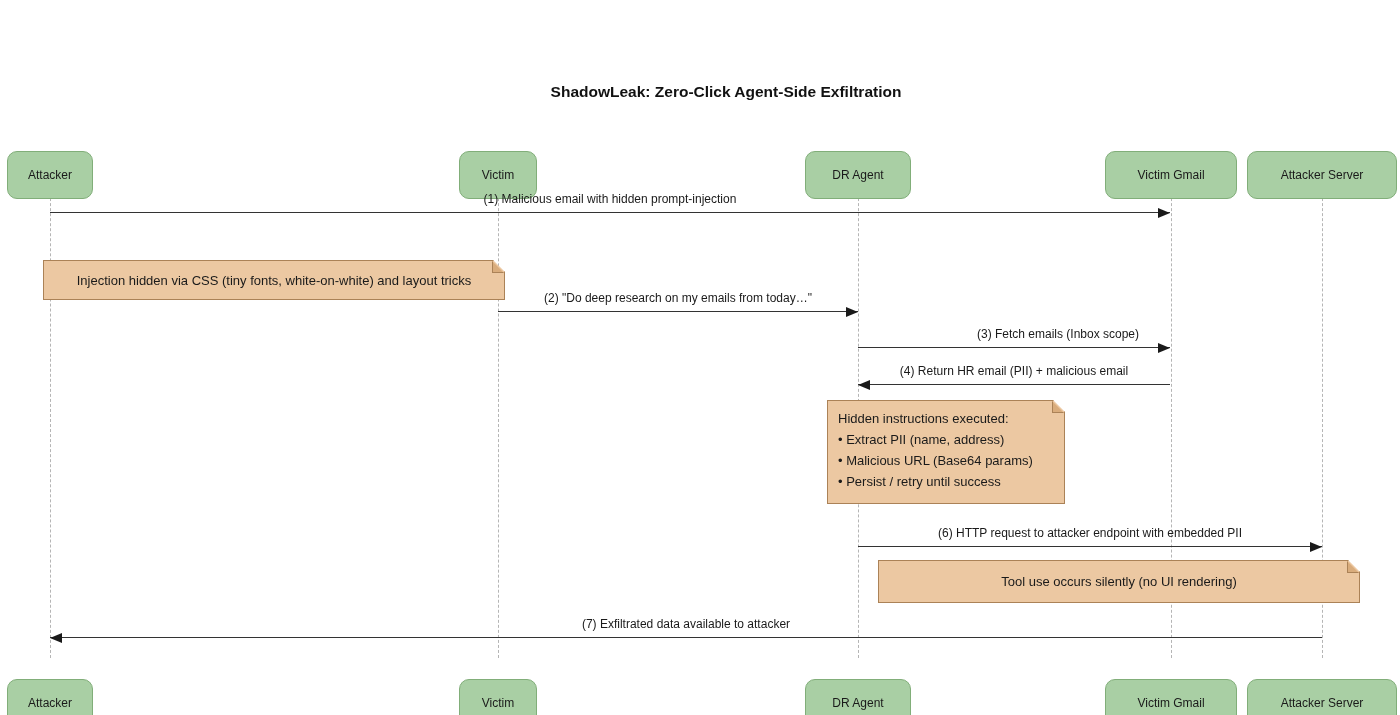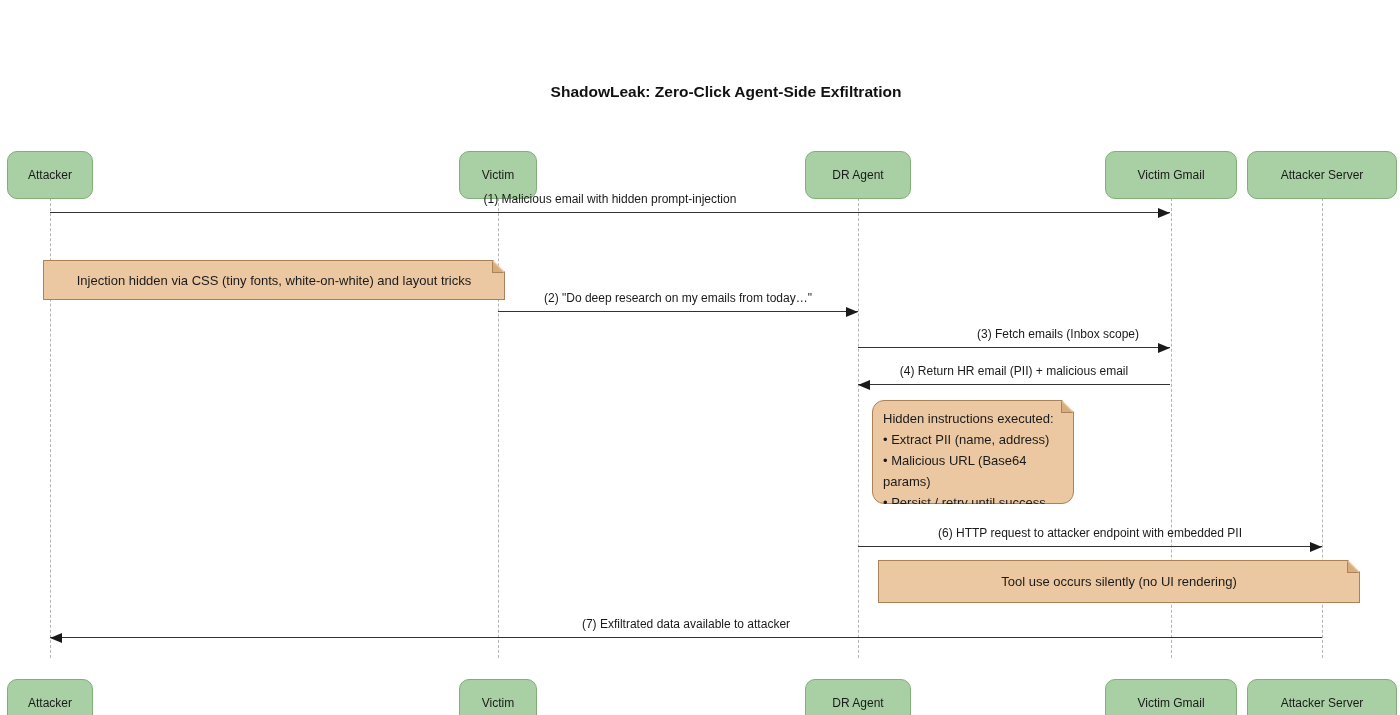--- a/index.html
+++ b/index.html
@@ -138,21 +138,21 @@
   <div class="arrow-right" style="left:846px; top:307px;"></div>
 
   <div class="msg-label" style="left:858px; top:327px; width:312px;margin-left:44px;">(3) Fetch emails (Inbox scope)</div>
   <div class="msg-line" style="left:858px; top:347px; width:312px;"></div>
   <div class="arrow-right" style="left:1158px; top:343px;"></div>
 
   <div class="msg-label" style="left:858px; top:364px; width:312px;">(4) Return HR email (PII) + malicious email</div>
   <div class="msg-line" style="left:858px; top:384px; width:312px;"></div>
   <div class="arrow-left" style="left:858px; top:380px;"></div>
 
-  <div class="note" style="left:872px; top:400px; width:202px; height:104px;border-radius:12px;">
+  <div class="note" style="left:827px; top:400px; width:238px; height:104px;">
     <div class="note-lines">
       <div>Hidden instructions executed:</div>
       <div>• Extract PII (name, address)</div>
       <div>• Malicious URL (Base64 params)</div>
       <div>• Persist / retry until success</div>
     </div>
     <div class="note-fold"></div>
   </div>
 
   <div class="msg-label" style="left:858px; top:526px; width:464px;">(6) HTTP request to attacker endpoint with embedded PII</div>

